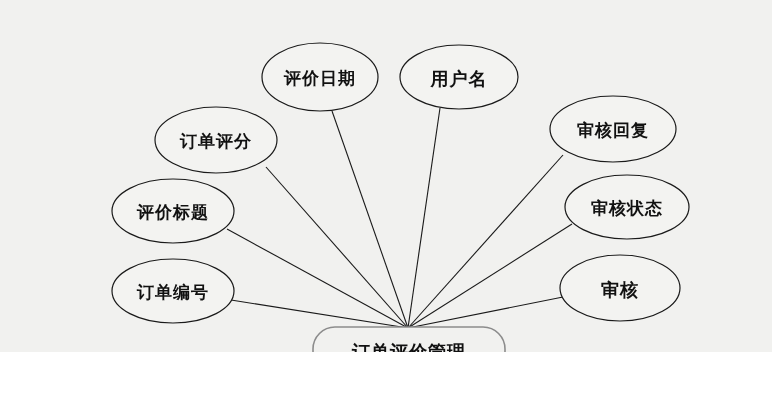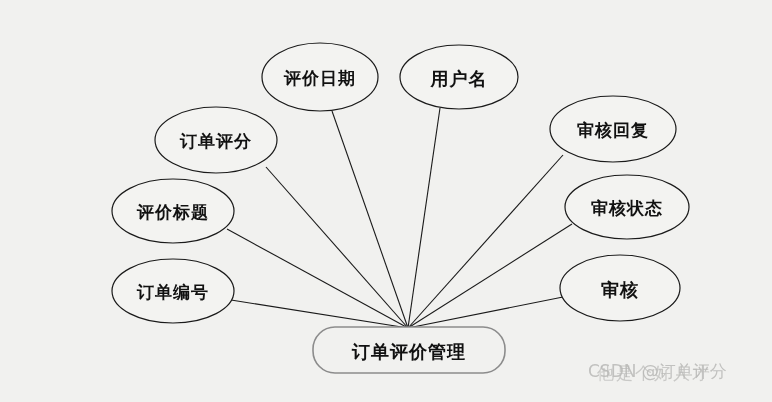--- a/index.html
+++ b/index.html
@@ -3,21 +3,21 @@
 <meta charset="utf-8">
 <style>
   html, body {
     margin: 0;
     padding: 0;
     background: #ffffff;
   }
   #canvas {
     position: relative;
     width: 772px;
-    height: 402px;
+    height: 352px;
     background: #f1f1ef;
     overflow: hidden;
     font-family: "DejaVu Sans", "Liberation Sans", sans-serif;
   }
   #diagram-svg {
     position: absolute;
     left: 0;
     top: 0;
     width: 772px;
     height: 402px;

